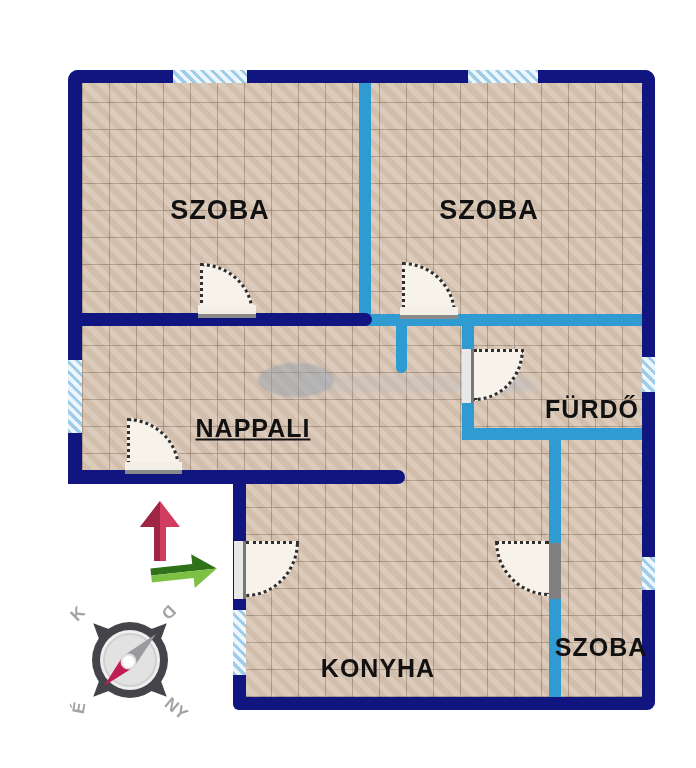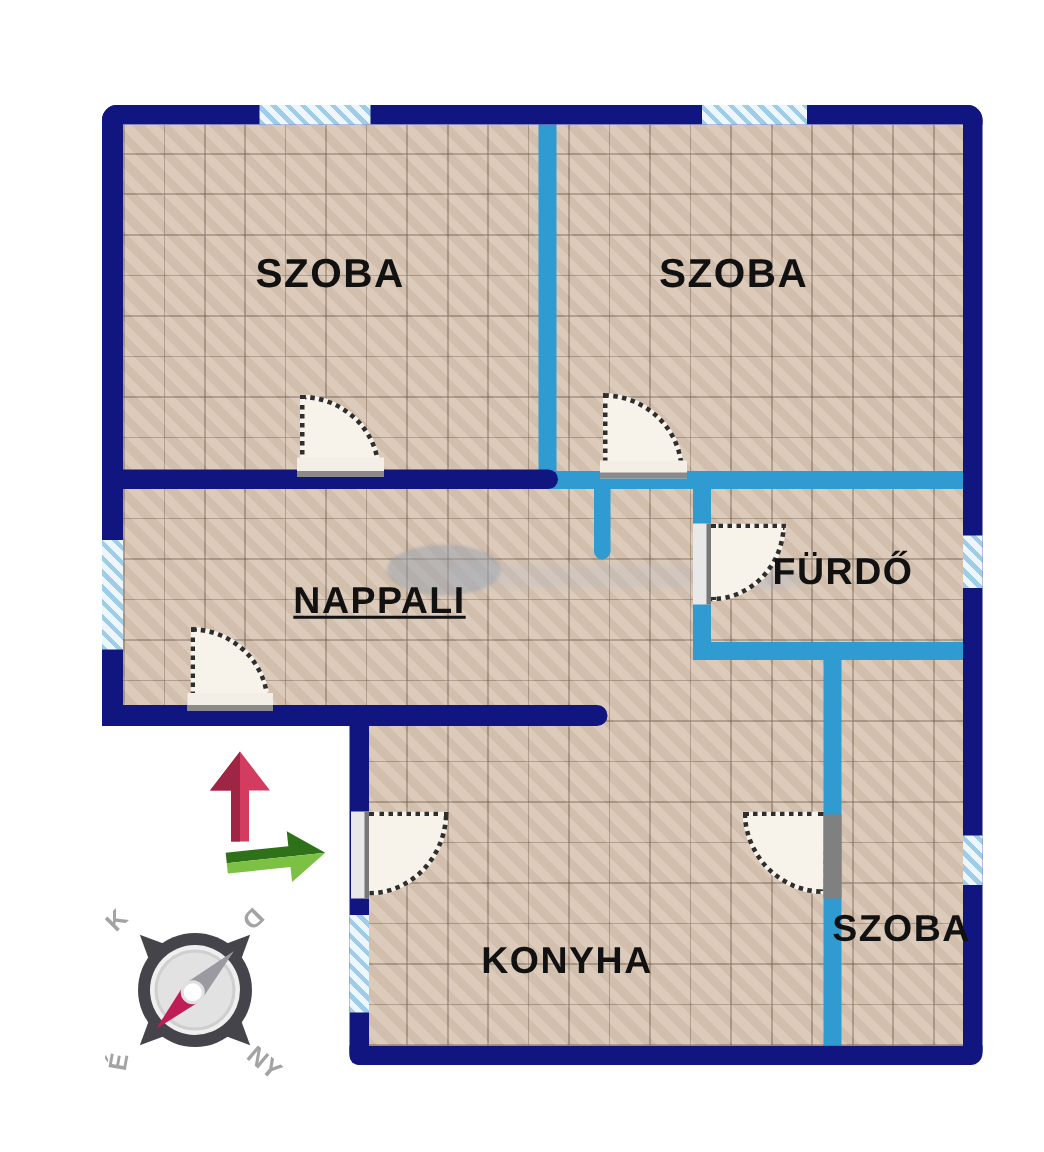--- a/index.html
+++ b/index.html
@@ -17,21 +17,21 @@
   .iwall{position:absolute;background:#2f9bd0;}
   .win{position:absolute;background:repeating-linear-gradient(45deg,#9fcce6 0 3px,#ecf6fc 3px 7px);}
   .door{position:absolute;background:#f8f3ea;border:3px dotted #2e2e2e;box-sizing:border-box;}
   .door.up{border-radius:0 100% 0 0;border-bottom:none;}
   .door.right-down{border-radius:0 0 100% 0;border-left:none;}
   .door.left-down{border-radius:0 0 0 100%;border-right:none;}
   .sill{position:absolute;background:#f3eee6;border-bottom:4px solid #8a8a8a;box-sizing:border-box;}
   .leaf{position:absolute;background:#e8e8e8;border-right:3px solid #777;box-sizing:border-box;}
   .leaf.dark{background:#808080;border-right:none;}
   .room-label{position:absolute;transform:translate(-50%,-50%);color:#111;font-weight:700;
-    font-size:25px;letter-spacing:1px;white-space:nowrap;}
+    font-size:25px;letter-spacing:1px;white-space:nowrap;margin-top:27px;}
   .room-label.big{font-size:27px;}
   .wm{position:absolute;pointer-events:none;}
   .compass-label{position:absolute;color:#a3a3a3;font-weight:700;font-size:17px;
     transform-origin:center;white-space:nowrap;}
   svg{position:absolute;overflow:visible;}
 </style>
 </head>
 <body>
 
 <div class="canvas">
@@ -78,21 +78,21 @@
 
   <div class="door right-down" style="left:246px;top:541px;width:53px;height:56px;"></div>
   <div class="leaf" style="left:234px;top:541px;width:12px;height:58px;"></div>
 
   <div class="door left-down" style="left:495px;top:541px;width:54px;height:55px;"></div>
   <div class="leaf dark" style="left:549px;top:543px;width:12px;height:56px;"></div>
 
   <div class="room-label big" style="left:220px;top:183px;">SZOBA</div>
   <div class="room-label big" style="left:489px;top:183px;">SZOBA</div>
   <div class="room-label" style="left:253px;top:401px;text-decoration:underline;">NAPPALI</div>
-  <div class="room-label" style="left:562px;top:382px;">FÜRDŐ</div>
+  <div class="room-label" style="left:592px;top:382px;">FÜRDŐ</div>
   <div class="room-label" style="left:378px;top:641px;">KONYHA</div>
   <div class="room-label" style="left:601px;top:620px;">SZOBA</div>
 
   <svg style="left:140px;top:501px;" width="40" height="60" viewBox="0 0 40 60">
     <polygon points="20,0 40,26 26,26 26,60 14,60 14,26 0,26" fill="#d23c5e"></polygon>
     <polygon points="20,0 0,26 14,26 14,60 20,60" fill="#9e2543"></polygon>
   </svg>
   <svg style="left:151px;top:553px;transform:rotate(-6deg);" width="66" height="38" viewBox="0 0 66 38">
     <polygon points="0,12 42,12 42,2 66,19 0,19" fill="#2f7119"></polygon>
     <polygon points="0,19 66,19 42,36 42,26 0,26" fill="#7cc143"></polygon>

